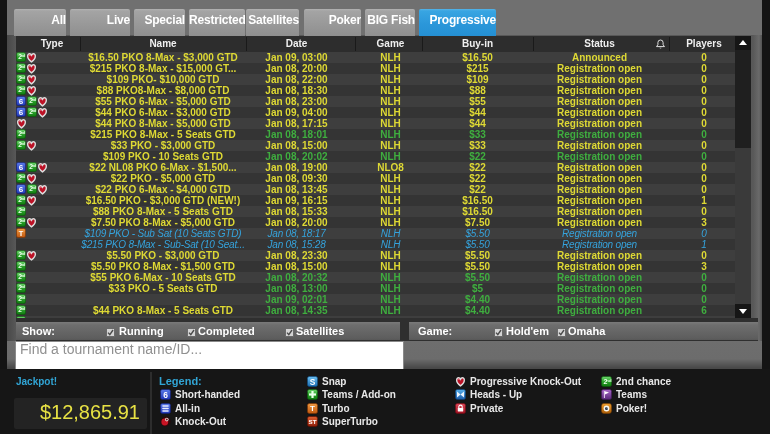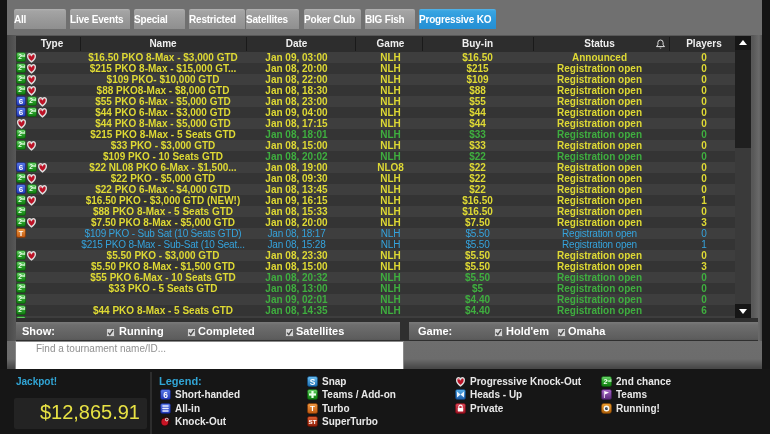--- a/index.html
+++ b/index.html
@@ -1,31 +1,31 @@
 <!DOCTYPE html>
 <html><head><meta charset="utf-8"><style>
 * { margin:0; padding:0; box-sizing:border-box; }
 html,body { width:770px; height:434px; overflow:hidden; }
 body { position:relative; font-family:"Liberation Sans",sans-serif; background:#141414; }
 #gpanel { position:absolute; left:7px; top:0; width:755px; height:369px; background:linear-gradient(90deg,#484848,#585858 9px,#585858 746px,#6a6a6a 752px,#525252); }
 #topbar { position:absolute; left:7px; top:0; width:755px; height:35px; background:#707070; }
-.tab { position:absolute; top:9px; height:20px; line-height:22px; text-align:left;
-  font-size:10px; font-weight:bold; color:#fff; letter-spacing:-0.2px;
+.tab { position:absolute; top:9px; height:27px; line-height:22px; text-align:right;
+  font-size:12px; font-weight:bold; color:#fff; letter-spacing:-0.2px;
   background:linear-gradient(#b2b2b2 0,#a4a4a4 2px,#999999 55%,#8f8f8f); border-radius:2px 2px 0 0; }
 .tab.sel { background:linear-gradient(#55b4e8 0,#38a5e2 2px,#2b97da 55%,#2590d4); }
 #tbl { position:absolute; left:16px; top:36px; width:719px; height:282px; overflow:hidden; background:#393939; }
 #thead { position:absolute; left:0; top:0; width:719px; height:16px; background:#2d2d2d;
   color:#f0f0f0; font-size:10px; font-weight:bold; }
 #thead .hc { position:absolute; top:0; height:16px; line-height:16px; text-align:center; }
 #thead .sep { position:absolute; top:1px; width:1px; height:14px; background:#1a1a1a; }
 #rows { position:absolute; left:0; top:16px; width:719px; }
 .row { position:relative; height:11px; font-size:10px; font-weight:bold; }
 .row.odd { background:#3e3e3e; }
 .row.even { background:#343434; }
-.row.bl .c { font-weight:normal; letter-spacing:-0.2px; }
+.row.bl .c { font-weight:normal; letter-spacing:-0.2px;font-style:italic; }
 .c { position:absolute; top:0; height:11px; line-height:11.5px; text-align:center; white-space:nowrap; }
 .name    { left:64px;  width:166px; }
 .date    { left:226px; width:109px; }
 .game    { left:341px; width:67px; }
 .buyin   { left:406px; width:111px; }
 .status  { left:517px; width:133px; }
 .players { left:655px; width:66px; }
 .ti { position:absolute; top:0; }
 .ti svg { display:block; }
 #sbar { position:absolute; left:735px; top:36px; width:16px; height:282px; background:#3a3a3a; }
@@ -33,21 +33,21 @@
 .sbtn { position:absolute; left:0; width:16px; height:14px; background:#161616; }
 .arr { position:absolute; left:4px; width:0; height:0; border-left:4px solid transparent; border-right:4px solid transparent; }
 #lowband { position:absolute; left:16px; top:318px; width:742px; height:23px; background:#2f2f2f; }
 #lowgray { position:absolute; left:7px; top:341px; width:755px; height:28px; background:linear-gradient(#6e6e6e 0,#6c6c6c 18px,#484848 27px); }
 .fbar { position:absolute; top:322px; height:18px; background:linear-gradient(#7a7a7a 0,#6e6e6e 3px,#5e5e5e 16px,#585858);
   font-size:11px; font-weight:bold; color:#fff; }
 .fbar .lbl { position:absolute; top:3px; }
 .cb { position:absolute; top:4px; }
 .cb svg { vertical-align:-1px; margin-right:4px; }
 #search { position:absolute; left:15px; top:341px; width:389px; height:32px; background:#fff;
-  border:1px solid #8a8a8a; font-size:10px; color:#909090; line-height:14px; padding-left:20px; }
+  border:1px solid #8a8a8a; font-size:14px; color:#909090; line-height:14px; padding-left:4px; }
 #btm { position:absolute; left:0; top:369px; width:770px; height:65px; background:#161616; }
 #btm .vsep { position:absolute; left:150px; top:3px; width:2px; height:62px; background:#2d2d2d; }
 #jack { position:absolute; left:16px; top:376px; font-size:10px; font-weight:bold; color:#31a5d5; }
 #jbox { position:absolute; left:14px; top:398px; width:133px; height:31px; background:#232323; border-radius:2px; }
 #jbox span { position:absolute; right:7px; top:4px; font-size:20px; line-height:20px; color:#e8e244; }
 .lgt { position:absolute; font-size:11px; font-weight:bold; color:#31a5d5; }
 .li { position:absolute; height:12px; font-size:10px; font-weight:bold; color:#e8e8e8; white-space:nowrap; }
 .li svg { vertical-align:-2px; }
 .li span { margin-left:4px; }
 </style></head>
@@ -686,12 +686,12 @@
 <div class="li" style="left:601px;top:389.0px"><svg width="11" height="11" viewBox="0 0 11 11">
       <rect x="0.5" y="0.5" width="10" height="10" rx="1.8" fill="url(#gTM)" stroke="#401858" stroke-width="0.6"></rect>
       <path d="M3.4 2 V9" stroke="#e8d8f0" stroke-width="1"></path>
       <path d="M3.9 2.2 L8 3.4 L3.9 5.6 Z" fill="#fff"></path>
     </svg><span>Teams</span></div>
 <div class="li" style="left:601px;top:402.5px"><svg width="11" height="11" viewBox="0 0 11 11">
       <rect x="0.5" y="0.5" width="10" height="10" rx="2.4" fill="url(#gSM)" stroke="#7a4000" stroke-width="0.6"></rect>
       <circle cx="5.5" cy="5.5" r="2.9" fill="#f8f8f0"></circle>
       <circle cx="5.5" cy="5.5" r="1.5" fill="#203048"></circle>
       <circle cx="6.1" cy="4.9" r="0.55" fill="#fff"></circle>
-    </svg><span>Running!</span></div>
+    </svg><span>Poker!</span></div>
 </body></html>

